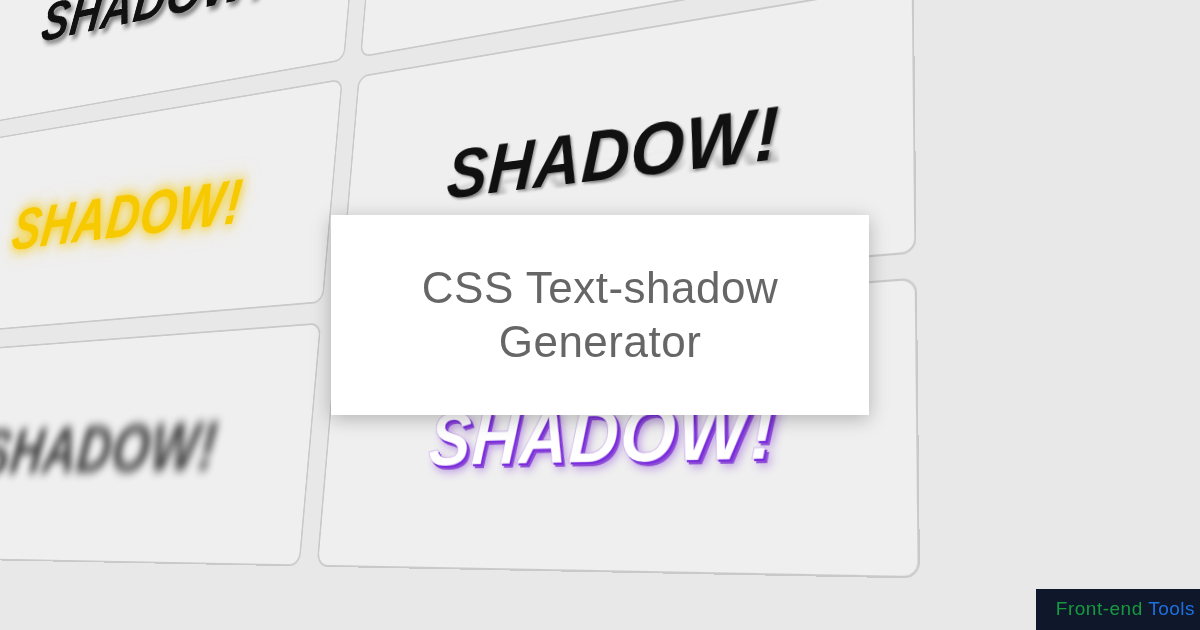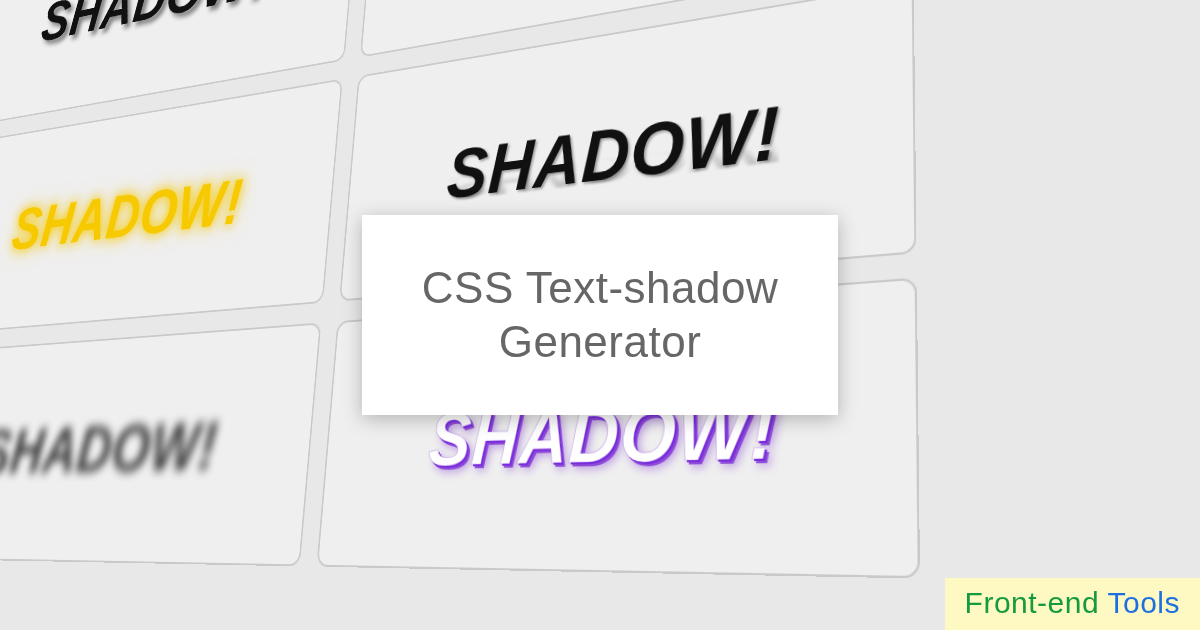--- a/index.html
+++ b/index.html
@@ -74,21 +74,21 @@
       2px 2px 0 #7a2ddc,
       4px 4px 0 rgba(120,40,210,.75),
       6px 6px 10px rgba(120,40,210,.45);
   }
 
   
   .title-card {
     position: absolute;
     left: 50%; top: 50%;
     transform: translate(-50%, -50%);
-    width: 476px;
+    width: 538px;
     height: 200px;
     background: #fff;
     box-shadow: 0 4px 18px rgba(0,0,0,.25);
     display: flex;
     align-items: center;
     justify-content: center;
     text-align: center;
     padding: 0 24px;
   }
   .title-card h1 {
@@ -96,23 +96,23 @@
     font-weight: 400;
     font-size: 44px;
     line-height: 1.22;
     letter-spacing: .5px;
   }
 
   
   .brand {
     position: absolute;
     right: 0; bottom: 0;
-    background: #fef9c3;
-    padding: 10px 20px 12px 20px;
-    font-size: 30px;
+    background: #0f172a;
+    padding: 10px 5px 12px 20px;
+    font-size: 19px;
     line-height: 1;
     letter-spacing: .5px;
     font-weight: 400;
   }
   .brand .w1 { color: #169a3f; }
   .brand .w2 { color: #1e6fe0; }
 </style>
 </head>
 <body>
 

